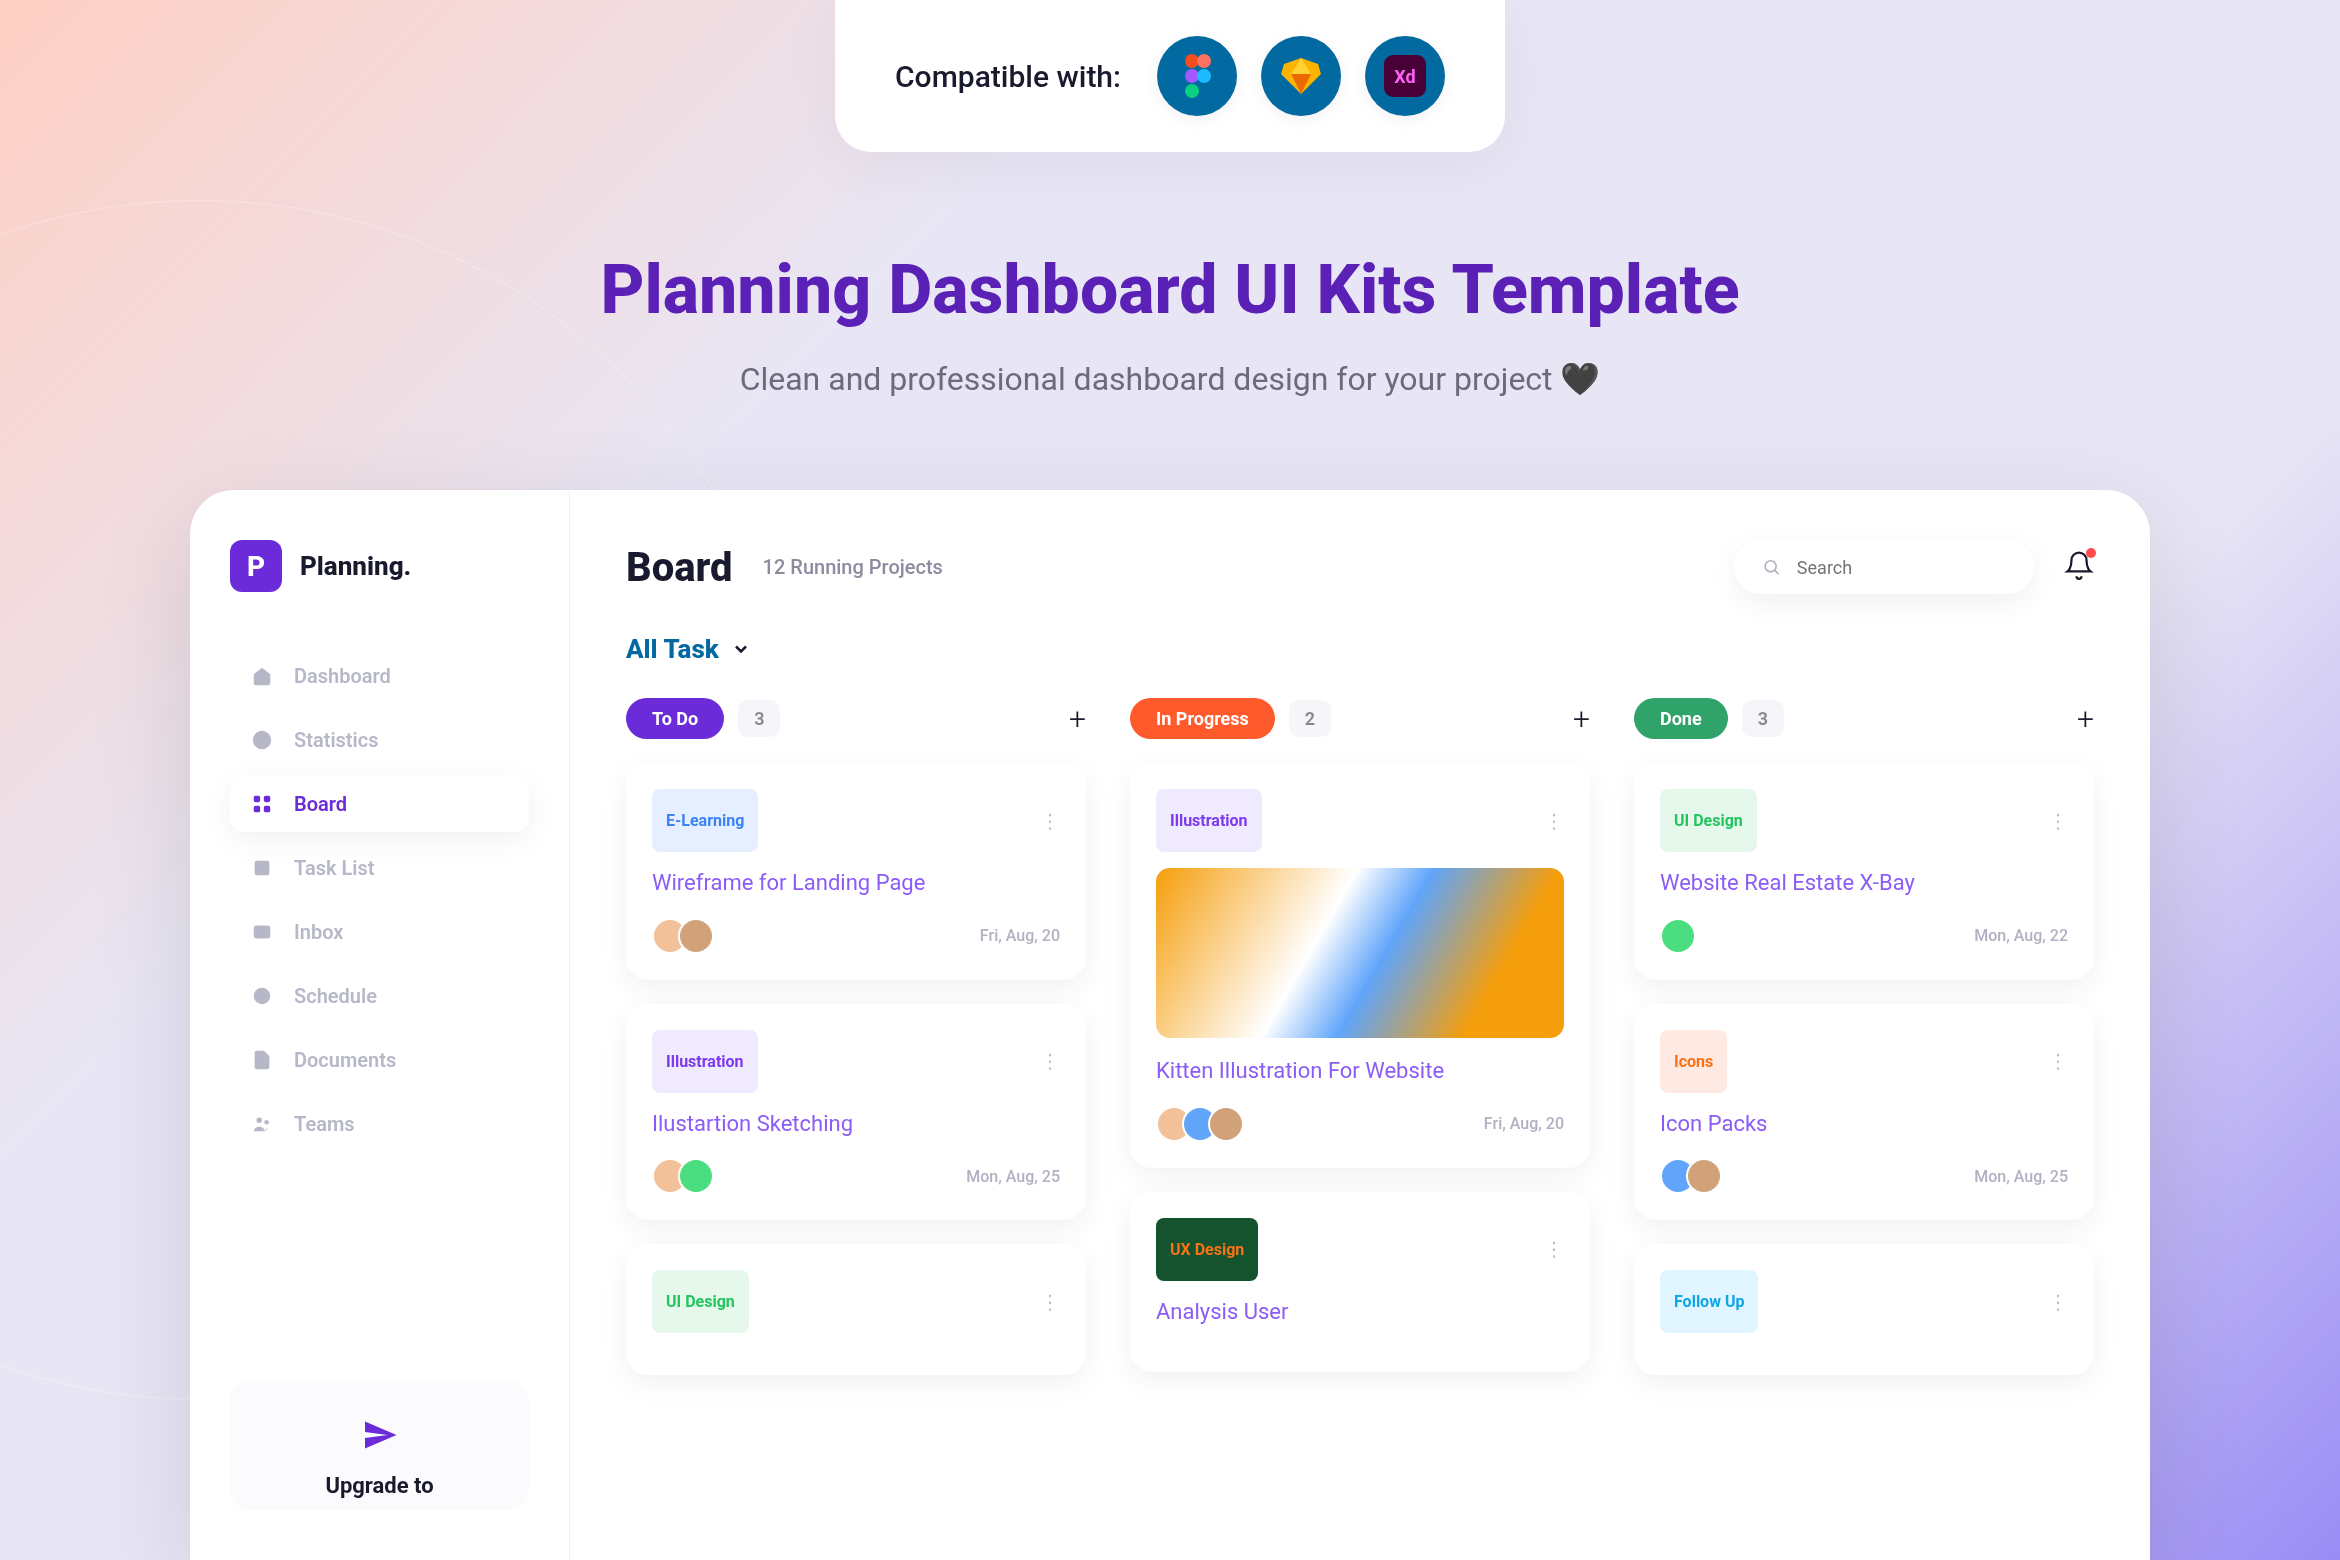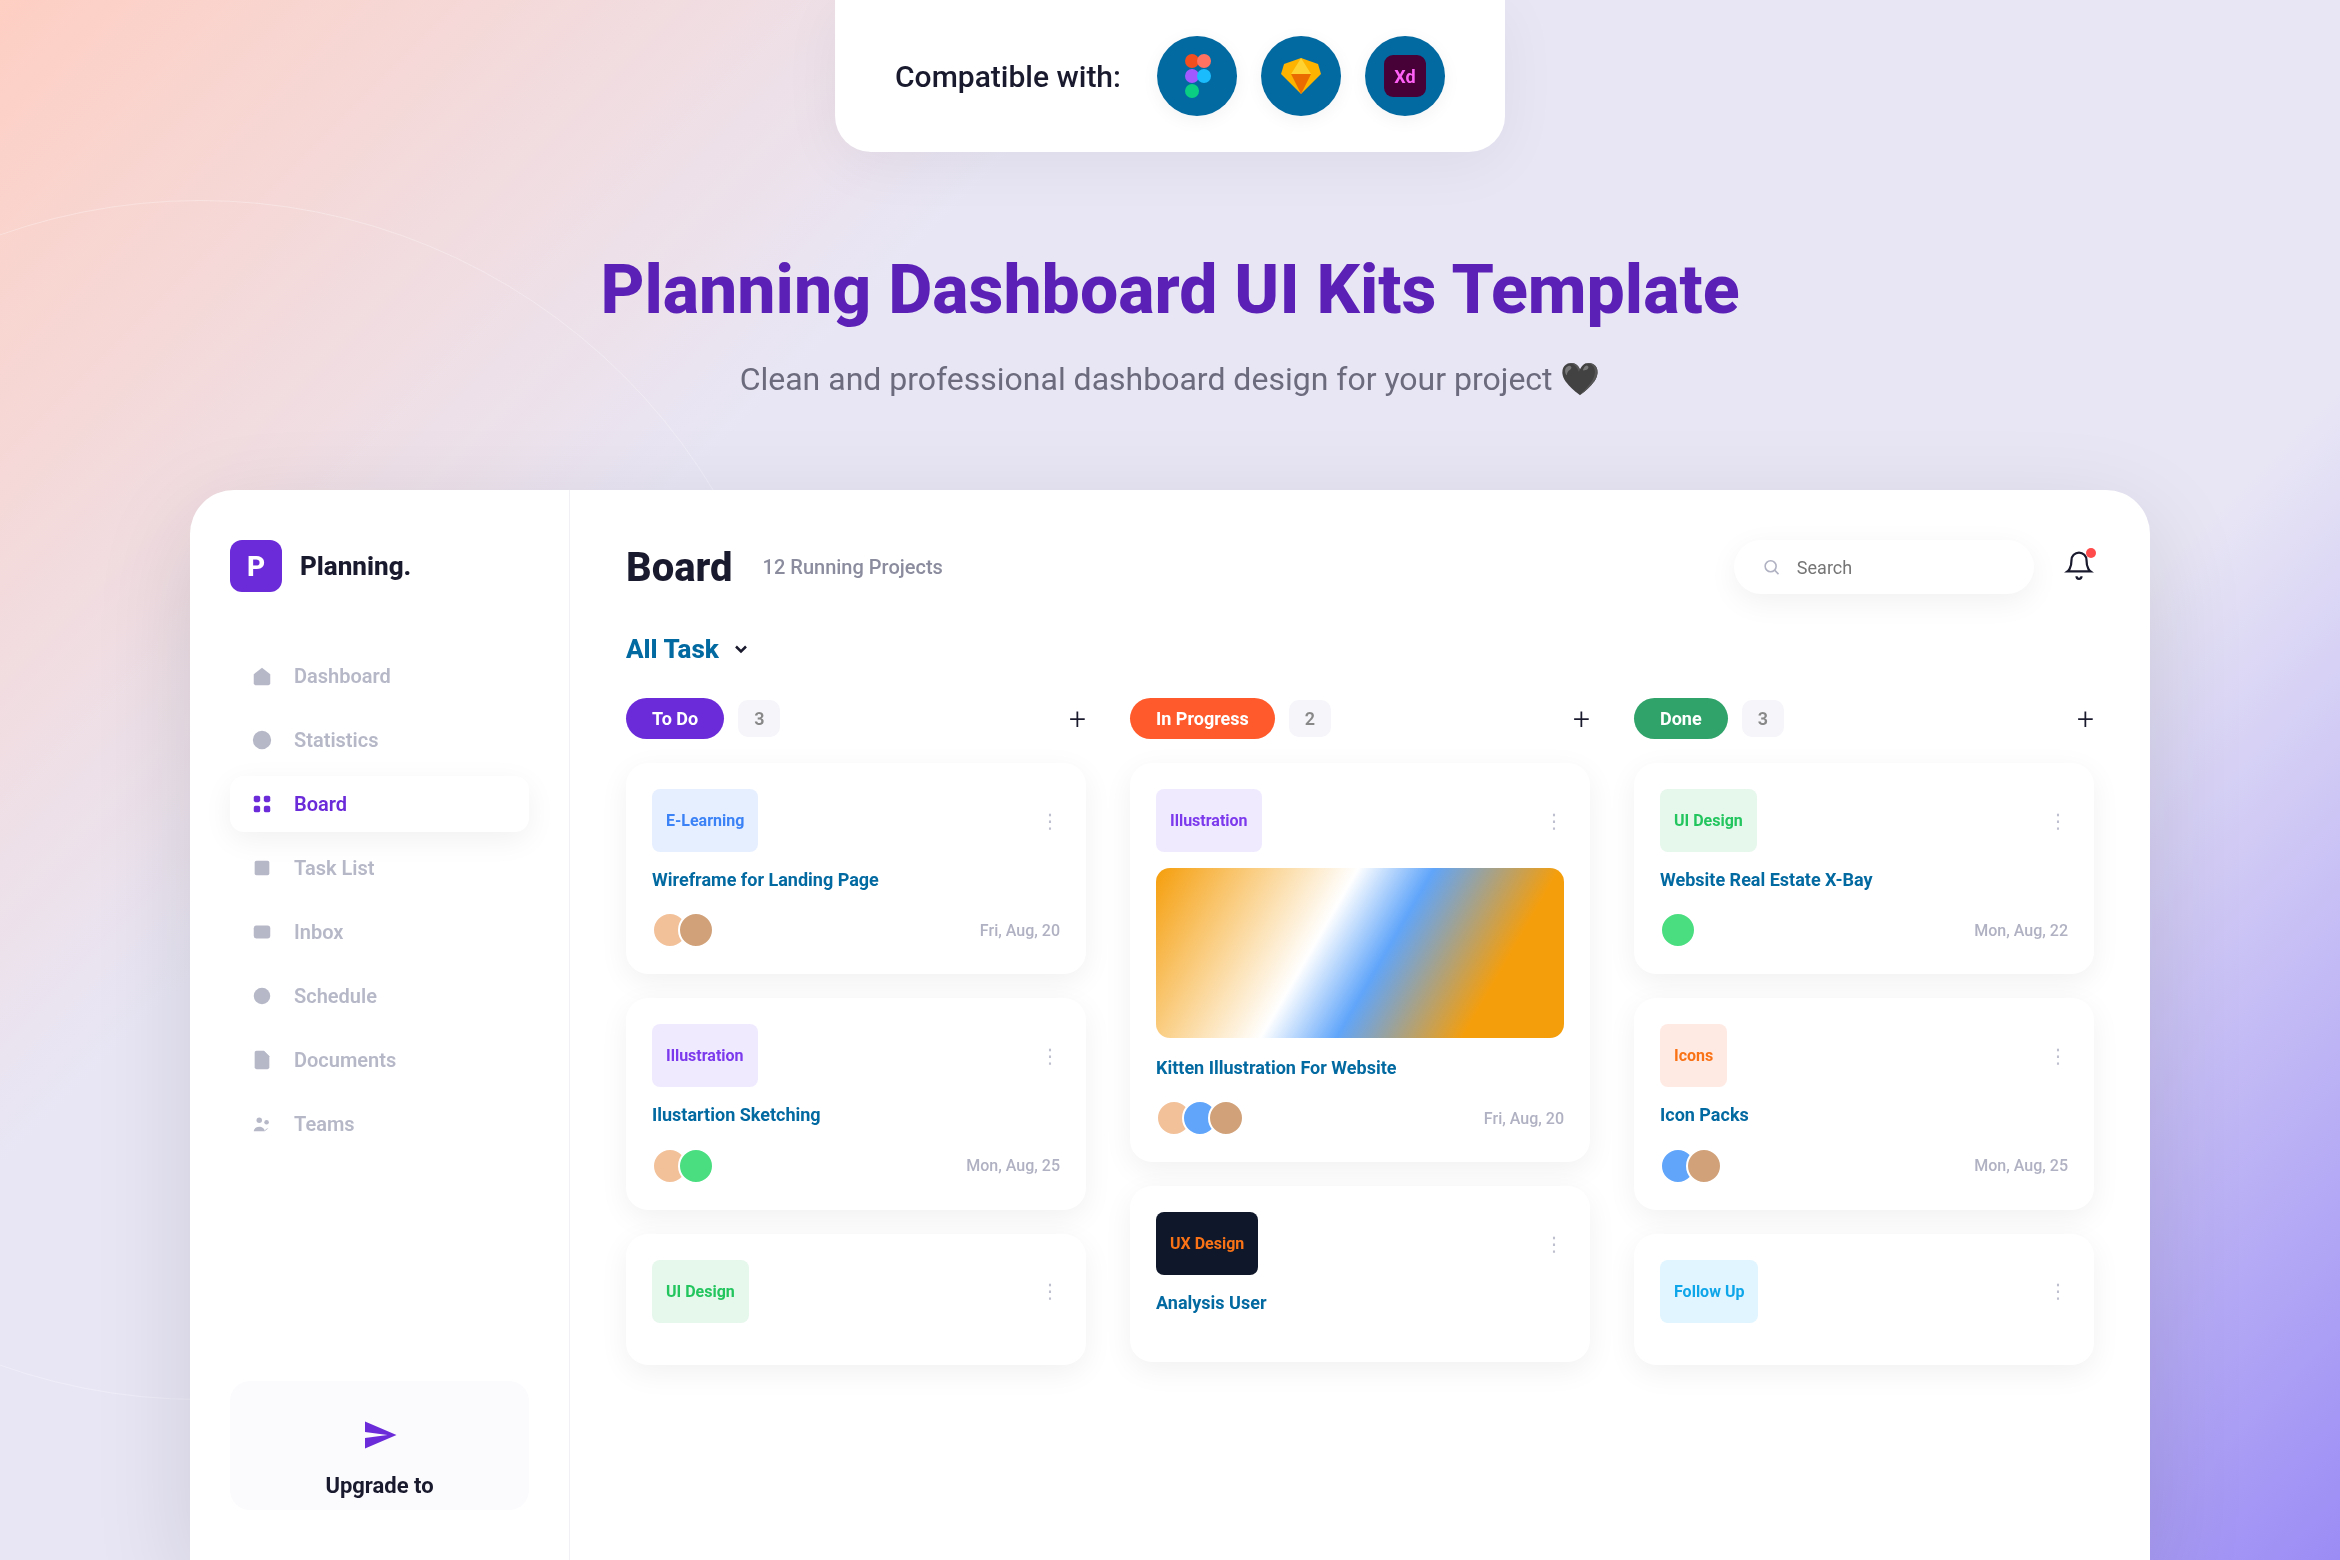--- a/index.html
+++ b/index.html
@@ -168,21 +168,21 @@
   box-shadow: 0 8px 30px rgba(0,0,0,0.06);
 }
 .card-top { display: flex; align-items: center; justify-content: space-between; margin-bottom: 16px; }
 .tag {
   padding: 22px 14px;
   border-radius: 8px;
   font-size: 16px;
   font-weight: 700;
 }
 .more { color: #bfc0cf; cursor: pointer; font-size: 20px; line-height: 0.5; }
-.card-title { font-size: 18px; font-weight: 700; color: #0369a1; margin-bottom: 20px; line-height: 1.35; }
+.card-title { font-size: 22px; font-weight: 400; color: #8b5cf6; margin-bottom: 20px; line-height: 1.35; }
 .card-img {
   width: 100%; height: 170px;
   border-radius: 14px;
   margin-bottom: 18px;
   background: linear-gradient(120deg, #f59e0b 0%, #fff 40%, #60a5fa 55%, #f59e0b 80%);
   position: relative;
   overflow: hidden;
 }
 .card-footer { display: flex; align-items: center; justify-content: space-between; }
 .avatars { display: flex; }
@@ -413,21 +413,21 @@
               <div class="avatars">
                 <div class="avatar" style="background:#f2c19a"></div>
                 <div class="avatar" style="background:#60a5fa"></div>
                 <div class="avatar" style="background:#d1a27a"></div>
               </div>
               <span class="card-date">Fri, Aug, 20</span>
             </div>
           </div>
           <div class="card">
             <div class="card-top">
-              <span class="tag" style="background:#0f172a;color:#f97316">UX Design</span>
+              <span class="tag" style="background:#14532d;color:#f97316">UX Design</span>
               <span class="more">⋮</span>
             </div>
             <div class="card-title">Analysis User</div>
           </div>
         </div>
         <div class="column">
           <div class="col-header">
             <span class="col-pill" style="background:#2fa36a">Done</span>
             <span class="col-count">3</span>
             <span class="col-add">+</span>

